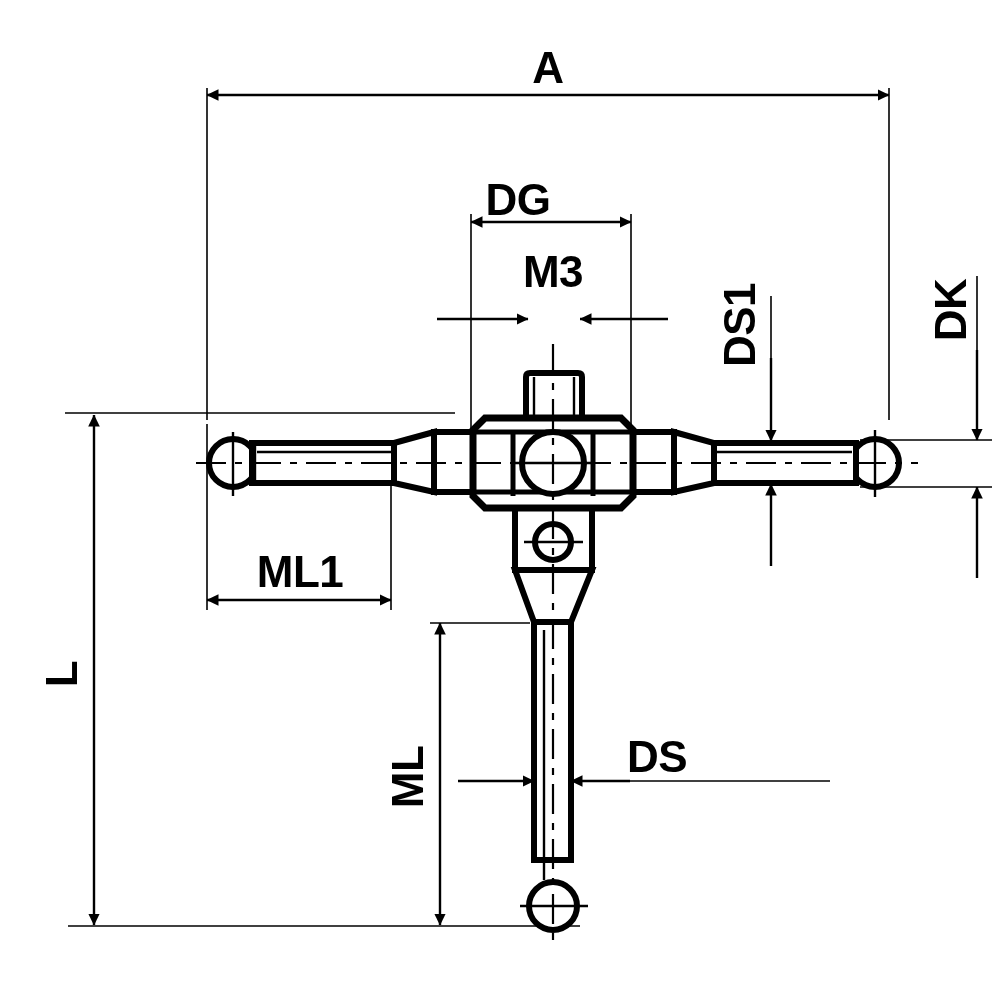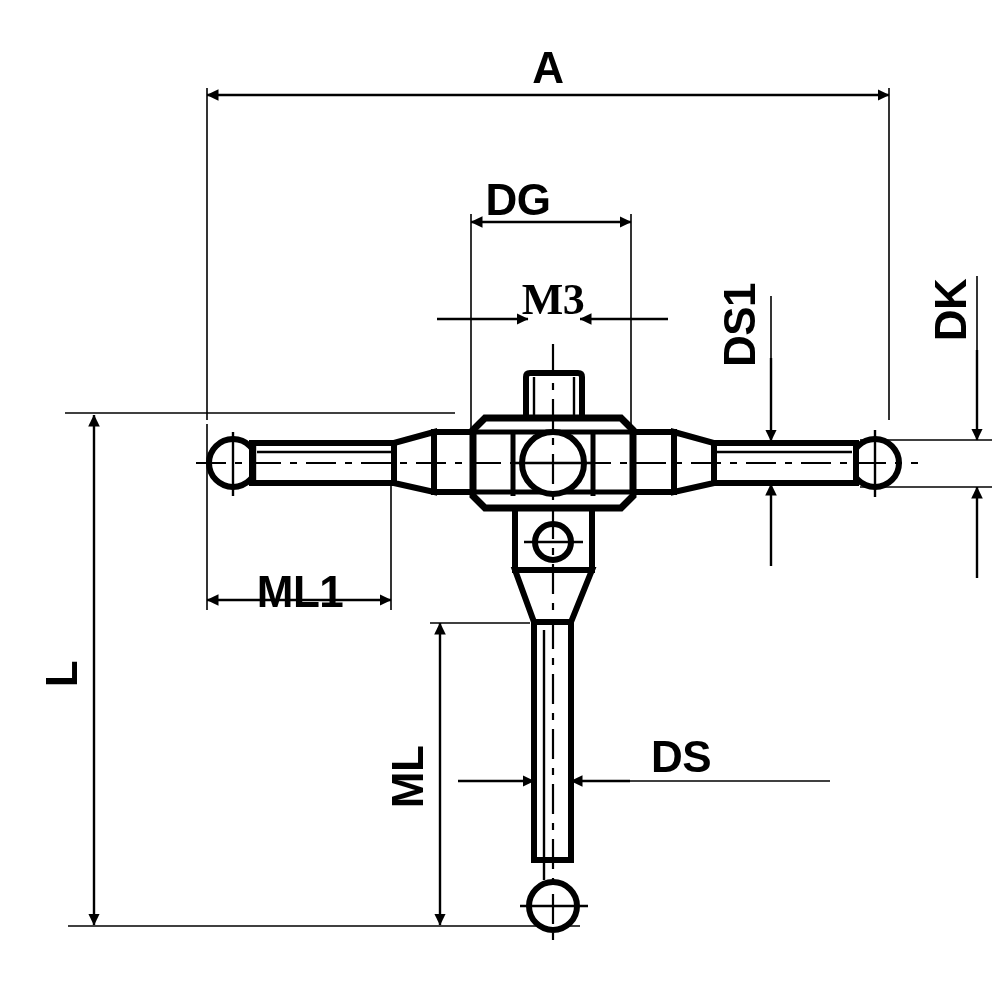--- a/index.html
+++ b/index.html
@@ -174,27 +174,27 @@
 
       <line x1="458" y1="781" x2="534" y2="781" marker-end="url(#arrowR)"></line>
       <line x1="630" y1="781" x2="571" y2="781" marker-end="url(#arrowR)"></line>
     </g>
   </svg>
 
   <div class="dim-label ctr" style="left:548px; top:68px;">A</div>
 
   <div class="dim-label ctr" style="left:518px; top:200px;">DG</div>
 
-  <div class="dim-label ctr" style="left:553px; top:300px;font-family:Liberation Serif, serif;">M3</div>
+  <div class="dim-label ctr" style="left:553px; top:272px;">M3</div>
 
   <div class="dim-label rot ctr" style="left:951px; top:310px;">DK</div>
 
   <div class="dim-label rot ctr" style="left:740px; top:325px;">DS1</div>
 
-  <div class="dim-label ctr" style="left:300px; top:592px;">ML1</div>
+  <div class="dim-label ctr" style="left:300px; top:572px;">ML1</div>
 
   <div class="dim-label rot ctr" style="left:62px; top:674px;">L</div>
 
   <div class="dim-label rot ctr" style="left:408px; top:777px;">ML</div>
 
-  <div class="dim-label ctr" style="left:681px; top:757px;">DS</div>
+  <div class="dim-label ctr" style="left:657px; top:757px;">DS</div>
 
 </div>
 
 </body></html>

